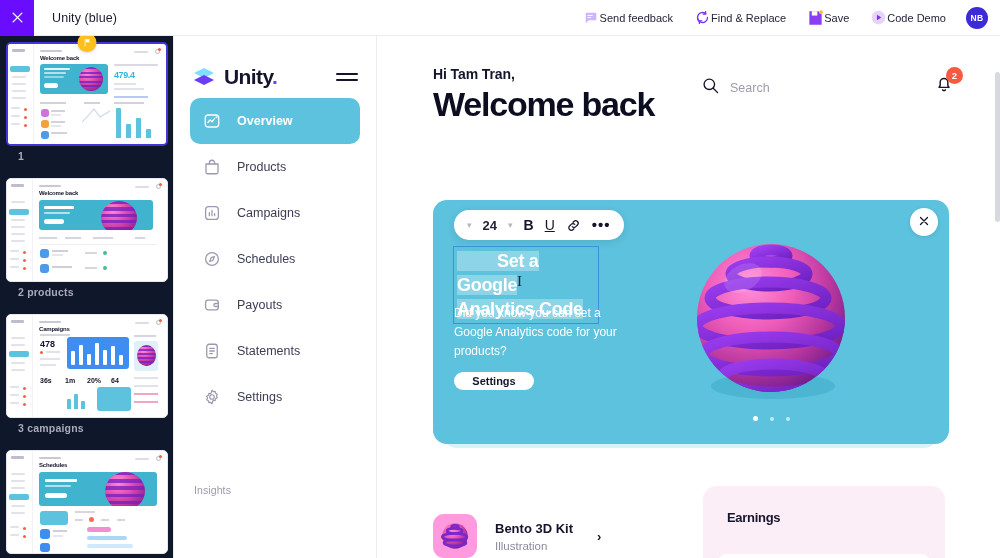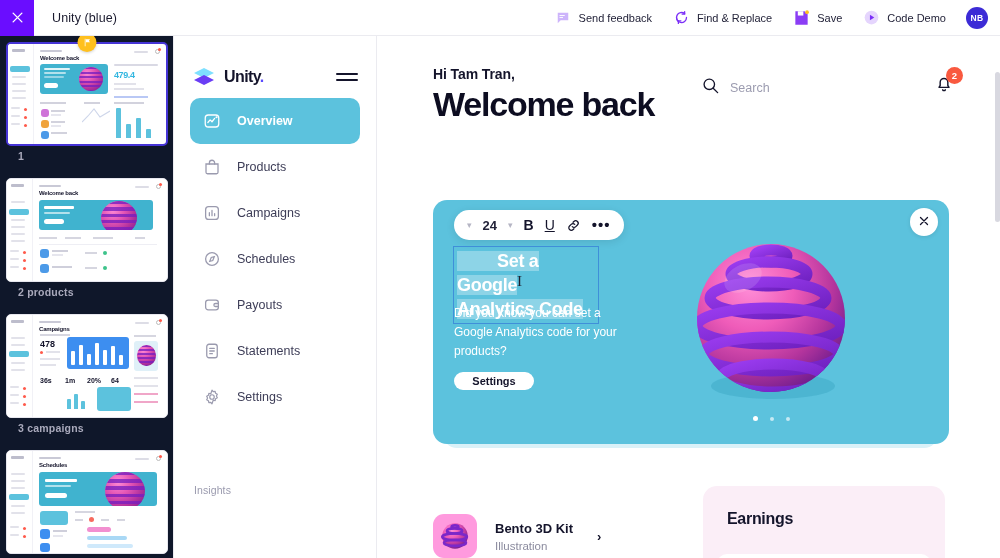--- a/index.html
+++ b/index.html
@@ -32,21 +32,21 @@
     color: #1a1a2e;
     letter-spacing: .1px;
   }
   .topbar-actions {
     margin-left: auto;
     display: flex; align-items: center;
     gap: 20px;
     padding-right: 12px;
   }
   .tb-item {
-    display: flex; align-items: center; gap: 7px;
+    display: flex; align-items: center; 
     cursor: pointer;
     font-size: 11px; color: #24243a;
     white-space: nowrap;
   }
   .tb-icon { width: 18px; height: 18px; display:flex; align-items:center; justify-content:center; position: relative;}
   .avatar {
     width: 22px; height: 22px; border-radius: 50%;
     background: #3c2bd6;
     color: #fff; font-size: 8.5px; font-weight: bold;
     display: flex; align-items: center; justify-content: center;
@@ -129,21 +129,21 @@
   
   .nav {
     position: absolute; top: 36px; left: 174px;
     width: 203px; height: 522px;
     background: #ffffff;
     border-right: 1px solid #ebebf0;
     padding: 20px 0 0 0;
   }
   .brand { display: flex; align-items: center; padding: 0 18px; height: 42px; }
   .brand-logo { width: 24px; height: 24px; position: relative; flex: none; }
-  .brand-name { font-size: 16px; font-weight: bold; letter-spacing: -.6px; margin-left: 8px; color: #14142b; }
+  .brand-name { font-size: 21px; font-weight: bold; letter-spacing: -.6px; margin-left: 8px; color: #14142b; }
   .brand-dot { color: #5b4bff; }
   .hamburger { margin-left: auto; width: 22px; cursor: pointer; }
   .hamburger span { display: block; height: 2px; background: #14142b; border-radius: 1px; margin: 4px 0; }
   .nav-section {
     font-size: 10.5px; color: #9a9aae;
     padding: 26px 0 10px 20px;
     letter-spacing: .1px;
   }
   .nav-item {
     display: flex; align-items: center;
@@ -273,21 +273,21 @@
   .item-cat { font-size: 11.5px; color: #8b8b9e; margin-top: 4px; }
   .item-arrow { margin-left: 24px; font-size: 13px; color: #14142b; font-weight: bold; }
 
   .earn-card {
     position: absolute; left: 326px; top: 450px;
     width: 242px; height: 108px;
     background: #fbeef7;
     border-radius: 14px 14px 0 0;
     overflow: hidden;
   }
-  .earn-card-title { position: absolute; left: 24px; top: 24px; font-size: 16px; font-weight: bold; color: #14142b; letter-spacing: -.3px; }
+  .earn-card-title { position: absolute; left: 24px; top: 24px; font-size: 13px; font-weight: bold; color: #14142b; letter-spacing: -.3px; }
   .earn-inner {
     position: absolute; left: 14px; top: 68px;
     width: 214px; height: 48px;
     background: #ffffff;
     border-radius: 10px 10px 0 0;
   }
 
   .scrollbar {
     position: absolute; right: 0; top: 36px;
     width: 5px; height: 150px;

